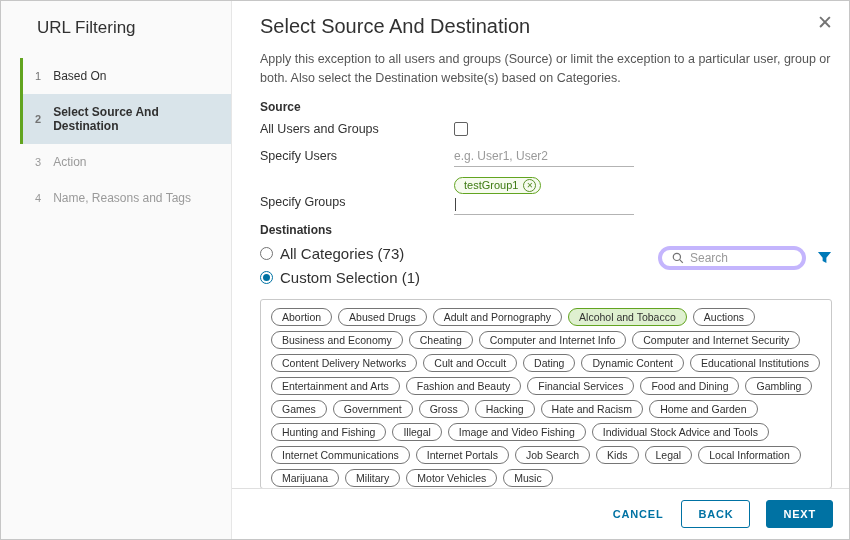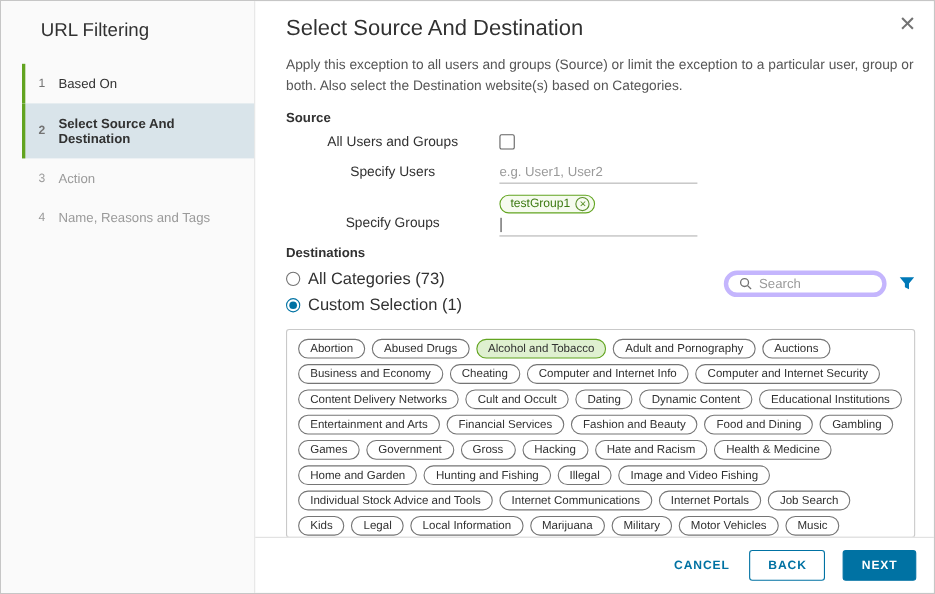--- a/index.html
+++ b/index.html
@@ -27,21 +27,21 @@
   
   .main { flex:1; display:flex; flex-direction:column; min-width:0; }
   .content { flex:1; padding:14px 17px 0 28px; position:relative; overflow:hidden; }
   .dialog-title { font-size:20px; font-weight:400; color:#313131; }
   .close-btn { position:absolute; top:12px; right:16px; font-size:19px; line-height:19px; color:#737373; cursor:pointer; }
   .desc { margin-top:12px; font-size:12.5px; line-height:1.5; color:#565656; max-width:574px; }
 
   .section-h { font-size:12px; font-weight:bold; margin-top:12px; margin-bottom:8px; color:#313131; }
 
   .form-row { display:flex; align-items:center; margin-bottom:10px; font-size:12.5px; }
-  .form-label { width:194px; flex-shrink:0; color:#313131;text-align:center; }
+  .form-label { width:194px; flex-shrink:0; color:#313131; }
 
   .checkbox { width:14px; height:14px; border:1px solid #616161; border-radius:2px; background:#fff; cursor:pointer; }
 
   .text-input { width:180px; border:none; border-bottom:1px solid #b3b3b3; background:transparent;
                 font-size:12px; font-family:inherit; padding:3px 0; outline:none; color:#404040; }
   .text-input::placeholder { color:#9a9a9a; }
 
   .groups-row { align-items:flex-end; margin-bottom:4px; }
   .groups-row .form-label { padding-bottom:6px; }
   .group-field { width:180px; border-bottom:1px solid #b3b3b3; padding-bottom:3px; cursor:text; }
@@ -161,43 +161,42 @@
           <svg class="icon-svg" width="15" height="15" viewBox="0 0 16 16">
             <path d="M1 2.2h14L10 8.2v5.6l-4-2V8.2L1 2.2z" fill="#0079b8"></path>
           </svg>
         </span>
       </div>
     </div>
 
     <div class="chips">
         <span class="chip">Abortion</span>
         <span class="chip">Abused Drugs</span>
+        <span class="chip">Adult and Pornography</span>
         <span class="chip selected">Alcohol and Tobacco</span>
-        <span class="chip">Adult and Pornography</span>
         <span class="chip">Auctions</span>
         <span class="chip">Business and Economy</span>
         <span class="chip">Cheating</span>
         <span class="chip">Computer and Internet Info</span>
         <span class="chip">Computer and Internet Security</span>
         <span class="chip">Content Delivery Networks</span>
         <span class="chip">Cult and Occult</span>
         <span class="chip">Dating</span>
         <span class="chip">Dynamic Content</span>
         <span class="chip">Educational Institutions</span>
         <span class="chip">Entertainment and Arts</span>
+        <span class="chip">Fashion and Beauty</span>
         <span class="chip">Financial Services</span>
-        <span class="chip">Fashion and Beauty</span>
         <span class="chip">Food and Dining</span>
         <span class="chip">Gambling</span>
         <span class="chip">Games</span>
         <span class="chip">Government</span>
         <span class="chip">Gross</span>
         <span class="chip">Hacking</span>
         <span class="chip">Hate and Racism</span>
-        <span class="chip">Health &amp; Medicine</span>
         <span class="chip">Home and Garden</span>
         <span class="chip">Hunting and Fishing</span>
         <span class="chip">Illegal</span>
         <span class="chip">Image and Video Fishing</span>
         <span class="chip">Individual Stock Advice and Tools</span>
         <span class="chip">Internet Communications</span>
         <span class="chip">Internet Portals</span>
         <span class="chip">Job Search</span>
         <span class="chip">Kids</span>
         <span class="chip">Legal</span>

